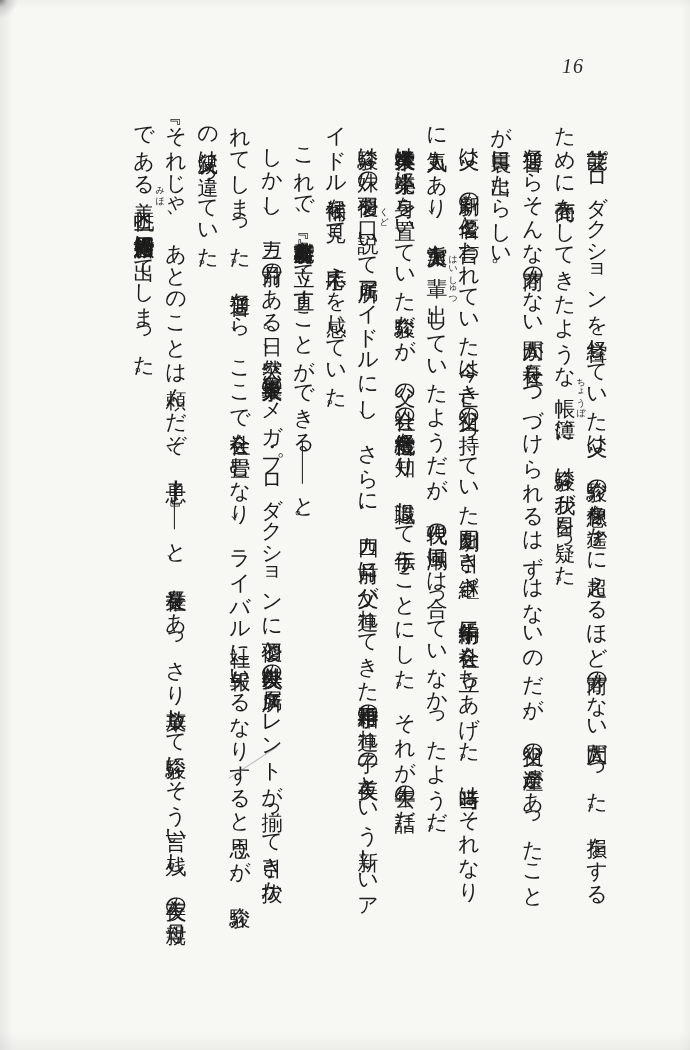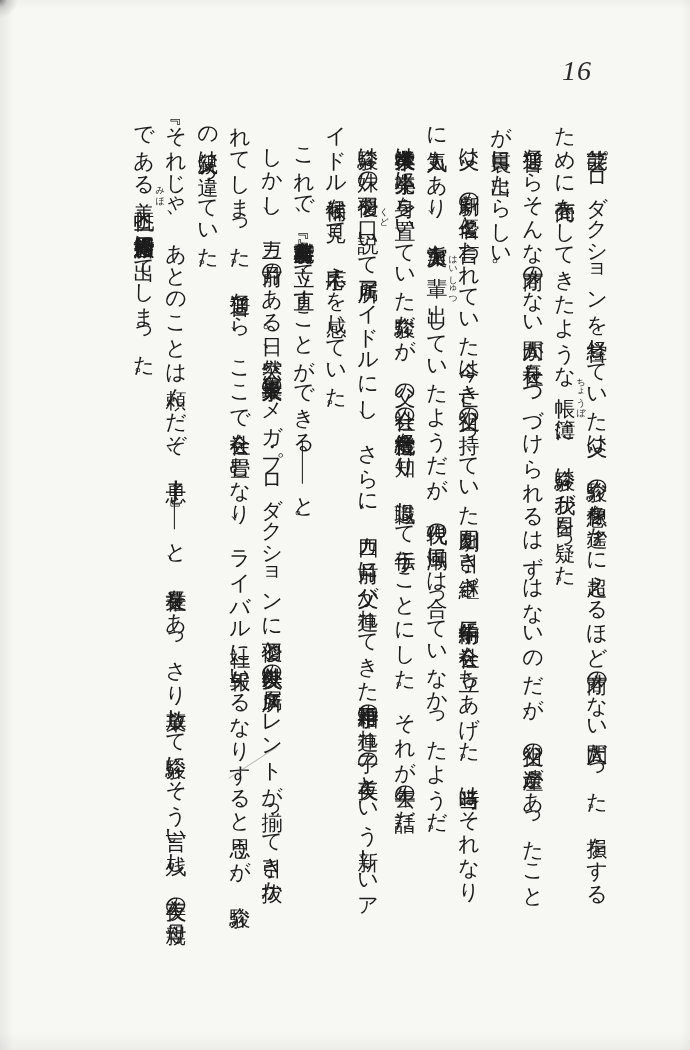--- a/index.html
+++ b/index.html
@@ -21,21 +21,21 @@
       radial-gradient(circle at 0px 0px, rgba(30,30,30,0.50) 0px, rgba(60,60,60,0.18) 7px, rgba(0,0,0,0) 18px),
       linear-gradient(to right, rgba(0,0,0,0.06) 0px, rgba(0,0,0,0) 14px),
       linear-gradient(to left, rgba(0,0,0,0.03) 0px, rgba(0,0,0,0) 10px),
       linear-gradient(to top, rgba(0,0,0,0.045) 0px, rgba(0,0,0,0) 18px),
       linear-gradient(to bottom, rgba(0,0,0,0.03) 0px, rgba(0,0,0,0) 10px);
   }
   .page-number {
     position: absolute;
     top: 55px;
     left: 562px;
-    font-size: 28px;
+    font-size: 20px;
     font-style: italic;
     color: #2b2b2b;
     letter-spacing: 1px;
   }
   .text-body {
     position: absolute;
     top: 112px;
     right: 77px;
     height: 802px;
     width: 546px;

